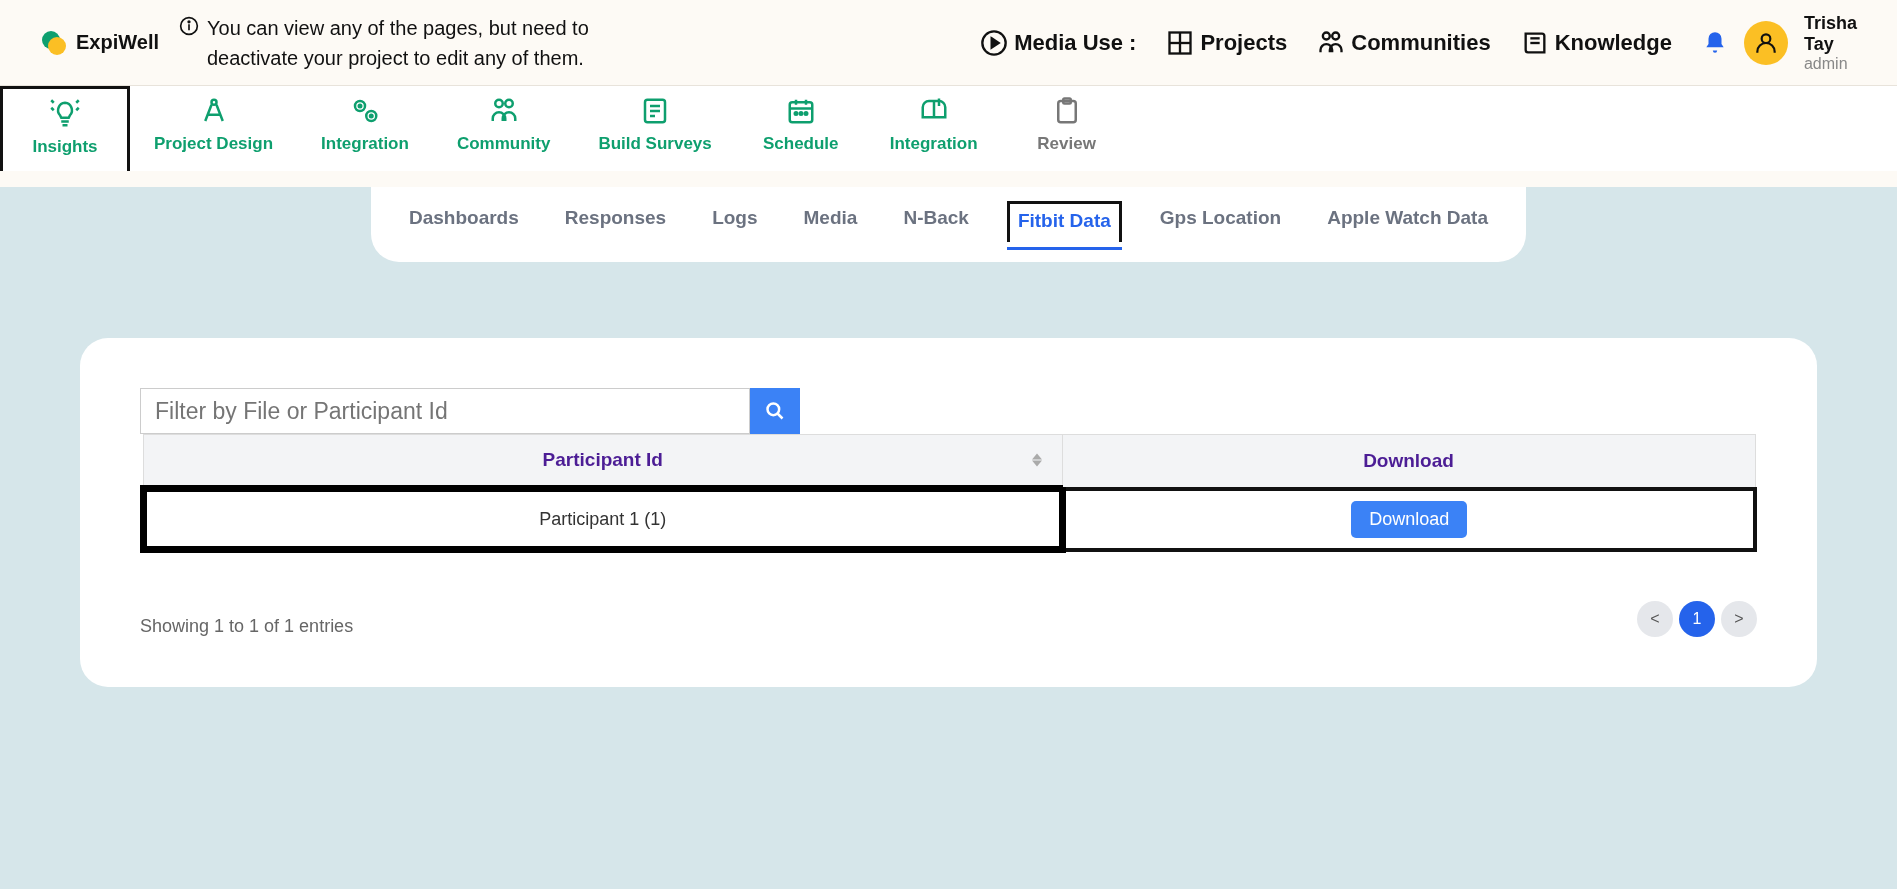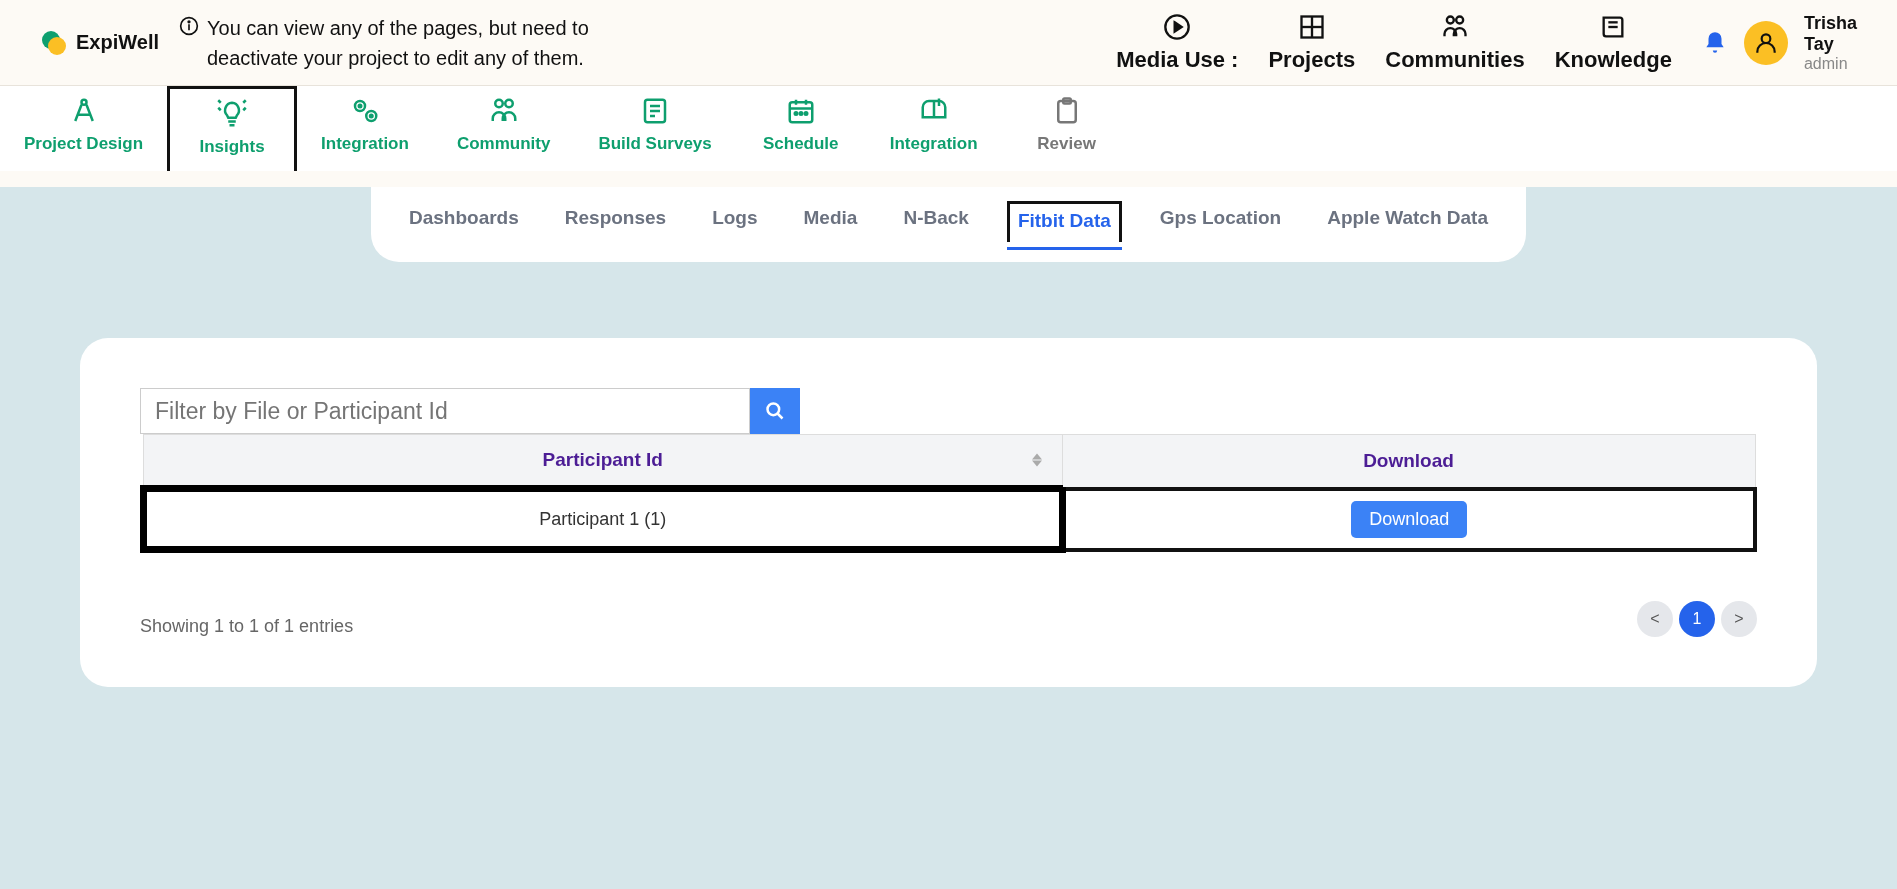--- a/index.html
+++ b/index.html
@@ -9,21 +9,21 @@
     .logo-section { display: flex; align-items: center; gap: 8px; margin-right: 20px; }
     .logo-circles { position: relative; width: 28px; height: 28px; }
     .logo-circle1 { position: absolute; width: 18px; height: 18px; background: #0e9f6e; border-radius: 50%; top: 2px; left: 2px; }
     .logo-circle2 { position: absolute; width: 18px; height: 18px; background: #fbbf24; border-radius: 50%; bottom: 2px; right: 2px; }
     .logo-text { font-size: 20px; font-weight: 700; color: #111; }
     
     .info-section { display: flex; align-items: flex-start; gap: 8px; max-width: 420px; font-size: 20px; color: #111; line-height: 1.5; }
     .info-icon-wrap { flex-shrink: 0; padding-top: 3px; }
     
     .top-nav { display: flex; align-items: flex-start; gap: 30px; margin-left: auto; margin-right: 30px; }
-    .top-nav-item { display: flex; flex-direction: column; align-items: center; gap: 6px; cursor: pointer; }
+    .top-nav-item { display: flex; flex-direction: row; align-items: center; gap: 6px; cursor: pointer; }
     .top-nav-label { font-size: 22px; font-weight: 700; color: #111; }
     
     .user-section { display: flex; align-items: center; gap: 16px; }
     .bell-icon { color: #2563eb; }
     .avatar-circle { width: 44px; height: 44px; background: #fbbf24; border-radius: 50%; display: flex; align-items: center; justify-content: center; }
     .user-info { display: flex; flex-direction: column; }
     .user-name { font-size: 18px; font-weight: 600; color: #111; }
     .user-role { font-size: 16px; color: #888; }
     
     .project-tabs { display: flex; background: #fff; padding: 0; }
@@ -145,41 +145,41 @@
     </div>
     <div class="user-info">
       <span class="user-name">Trisha</span>
       <span class="user-name">Tay</span>
       <span class="user-role">admin</span>
     </div>
   </div>
 </div>
 
 <div class="project-tabs">
-  <div class="project-tab">
-    <span>
-        <svg width="34" height="30" viewBox="0 0 24 24" fill="none" stroke="#0e9f6e" stroke-width="2">
-          <circle cx="12" cy="5" r="2"></circle>
-          <path d="M10 7 L5 20 M14 7 L19 20 M7 15 L17 15"></path>
-        </svg>
-      </span>
-    <span class="project-tab-label">Project Design</span>
-  </div>
   <div class="project-tab active">
     <span>
         <svg width="34" height="30" viewBox="0 0 24 24" fill="none" stroke="#0e9f6e" stroke-width="2">
           <path d="M9 18 h6 M10 21 h4"></path>
           <path d="M12 3 a6 6 0 0 0 -4 10 l1 2 h6 l1 -2 a6 6 0 0 0 -4 -10 z"></path>
           <line x1="3" y1="9" x2="1" y2="7"></line>
           <line x1="21" y1="9" x2="23" y2="7"></line>
           <line x1="3" y1="3" x2="1" y2="1"></line>
           <line x1="21" y1="3" x2="23" y2="1"></line>
         </svg>
       </span>
     <span class="project-tab-label">Insights</span>
+  </div>
+  <div class="project-tab">
+    <span>
+        <svg width="34" height="30" viewBox="0 0 24 24" fill="none" stroke="#0e9f6e" stroke-width="2">
+          <circle cx="12" cy="5" r="2"></circle>
+          <path d="M10 7 L5 20 M14 7 L19 20 M7 15 L17 15"></path>
+        </svg>
+      </span>
+    <span class="project-tab-label">Project Design</span>
   </div>
   <div class="project-tab">
     <span>
         <svg width="34" height="30" viewBox="0 0 24 24" fill="none" stroke="#0e9f6e" stroke-width="2">
           <circle cx="8" cy="8" r="4"></circle>
           <circle cx="8" cy="8" r="1"></circle>
           <circle cx="17" cy="16" r="4"></circle>
           <circle cx="17" cy="16" r="1"></circle>
         </svg>
       </span>

